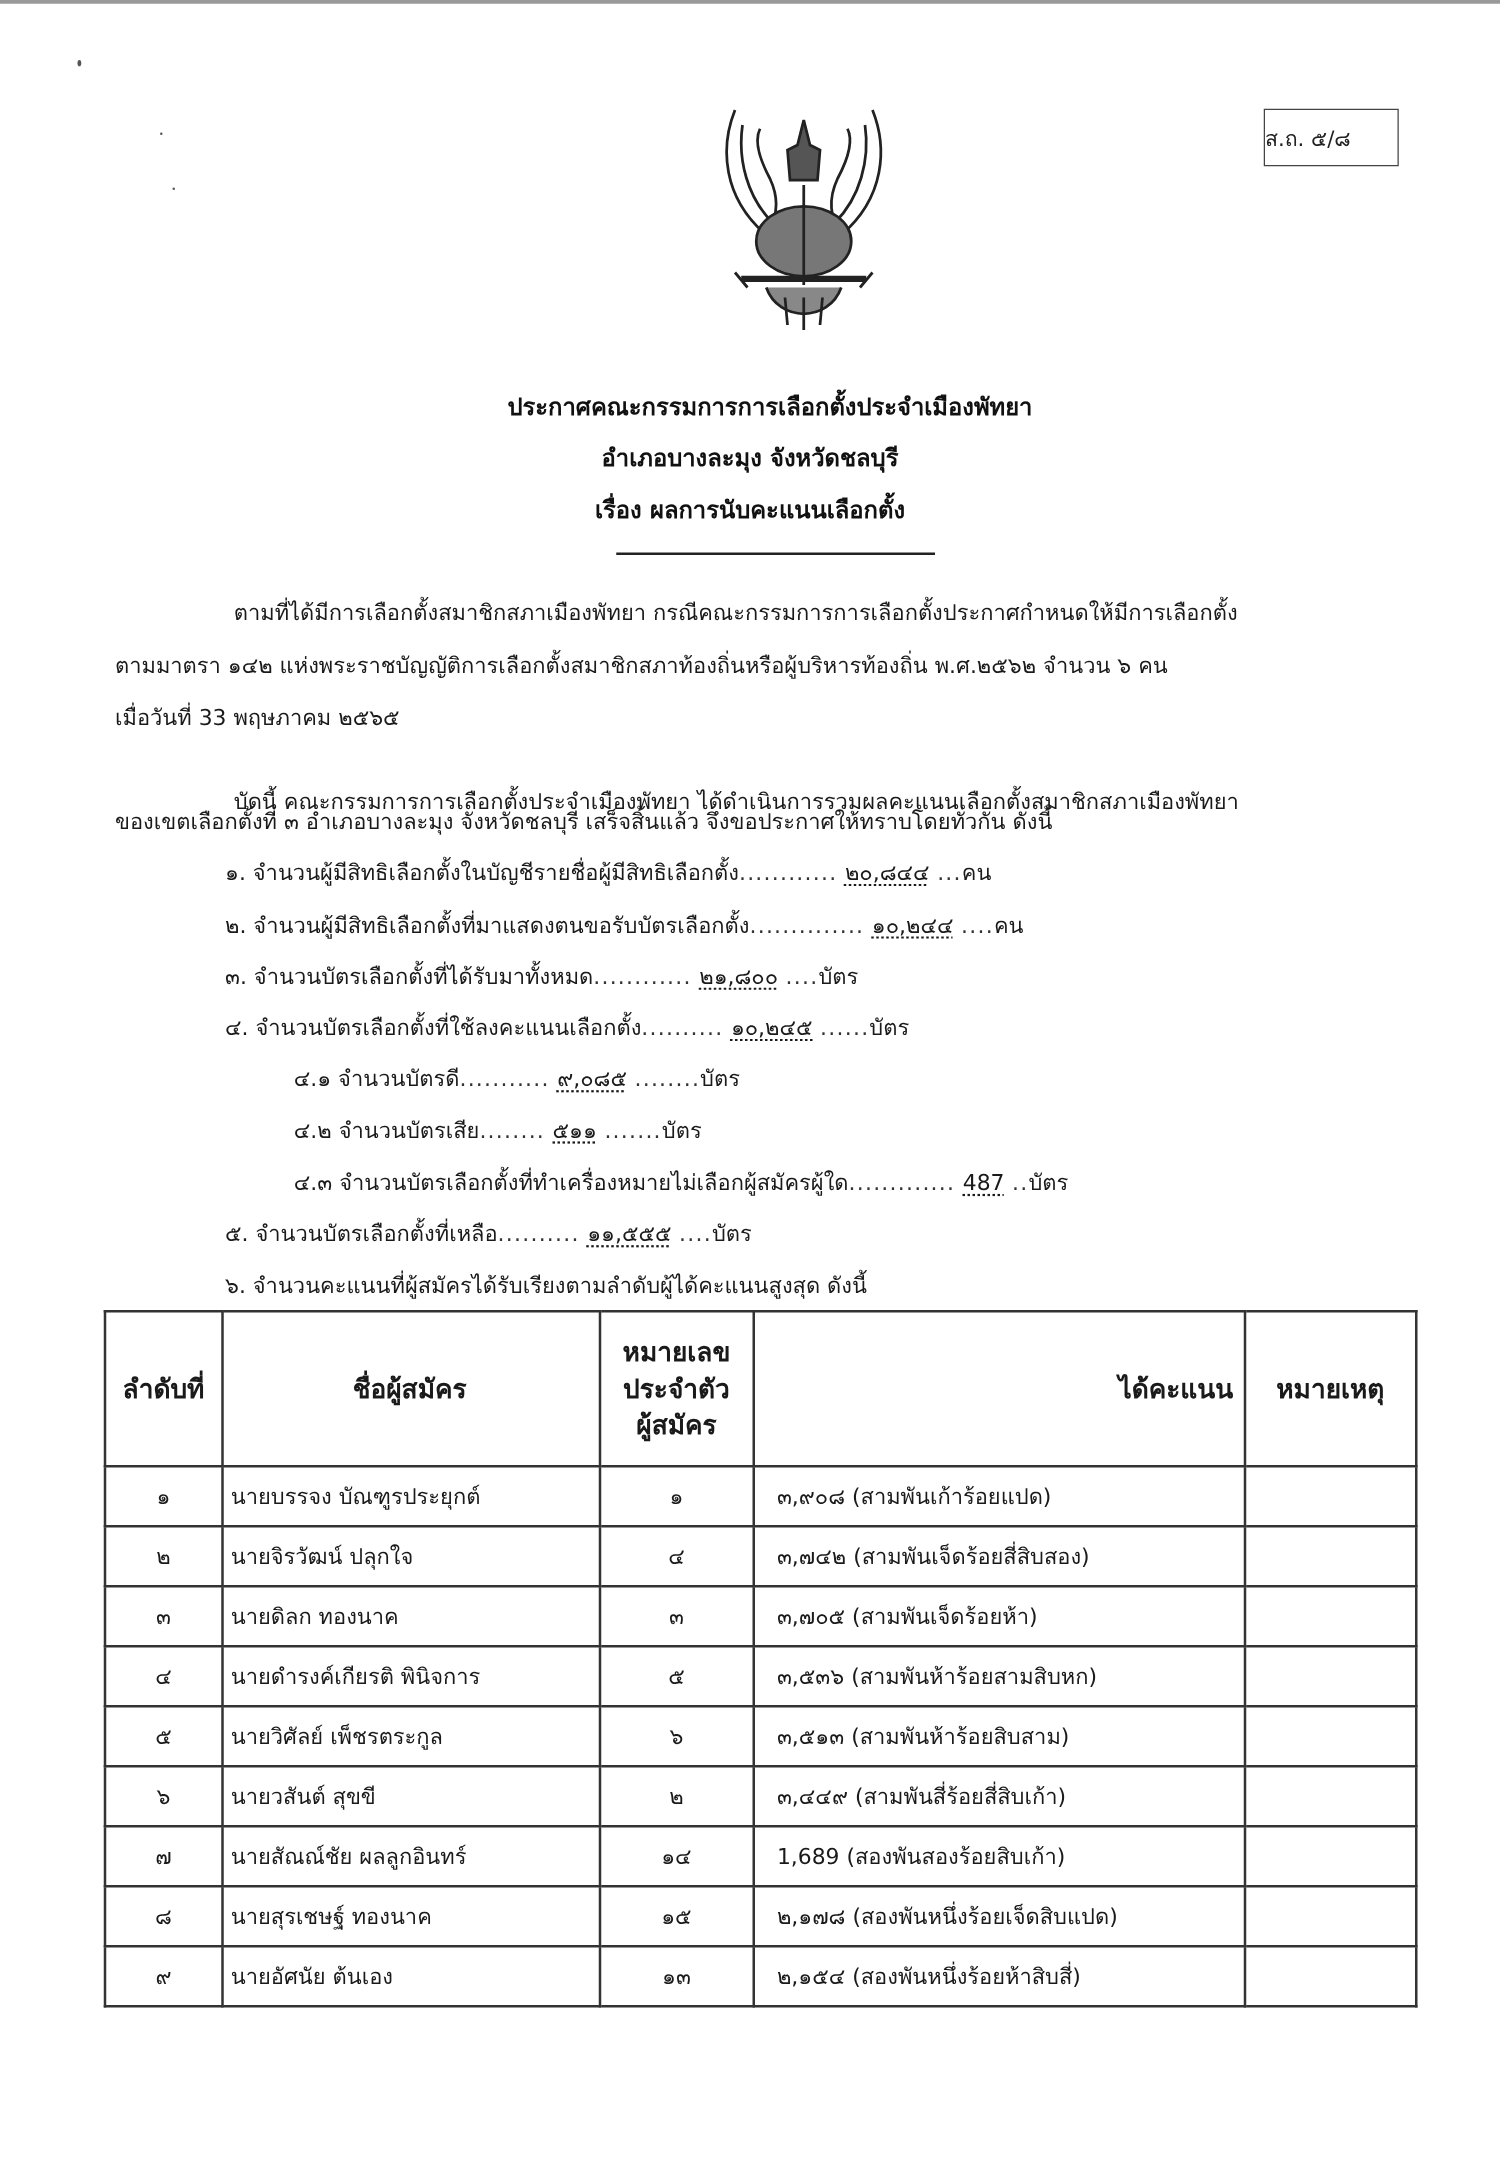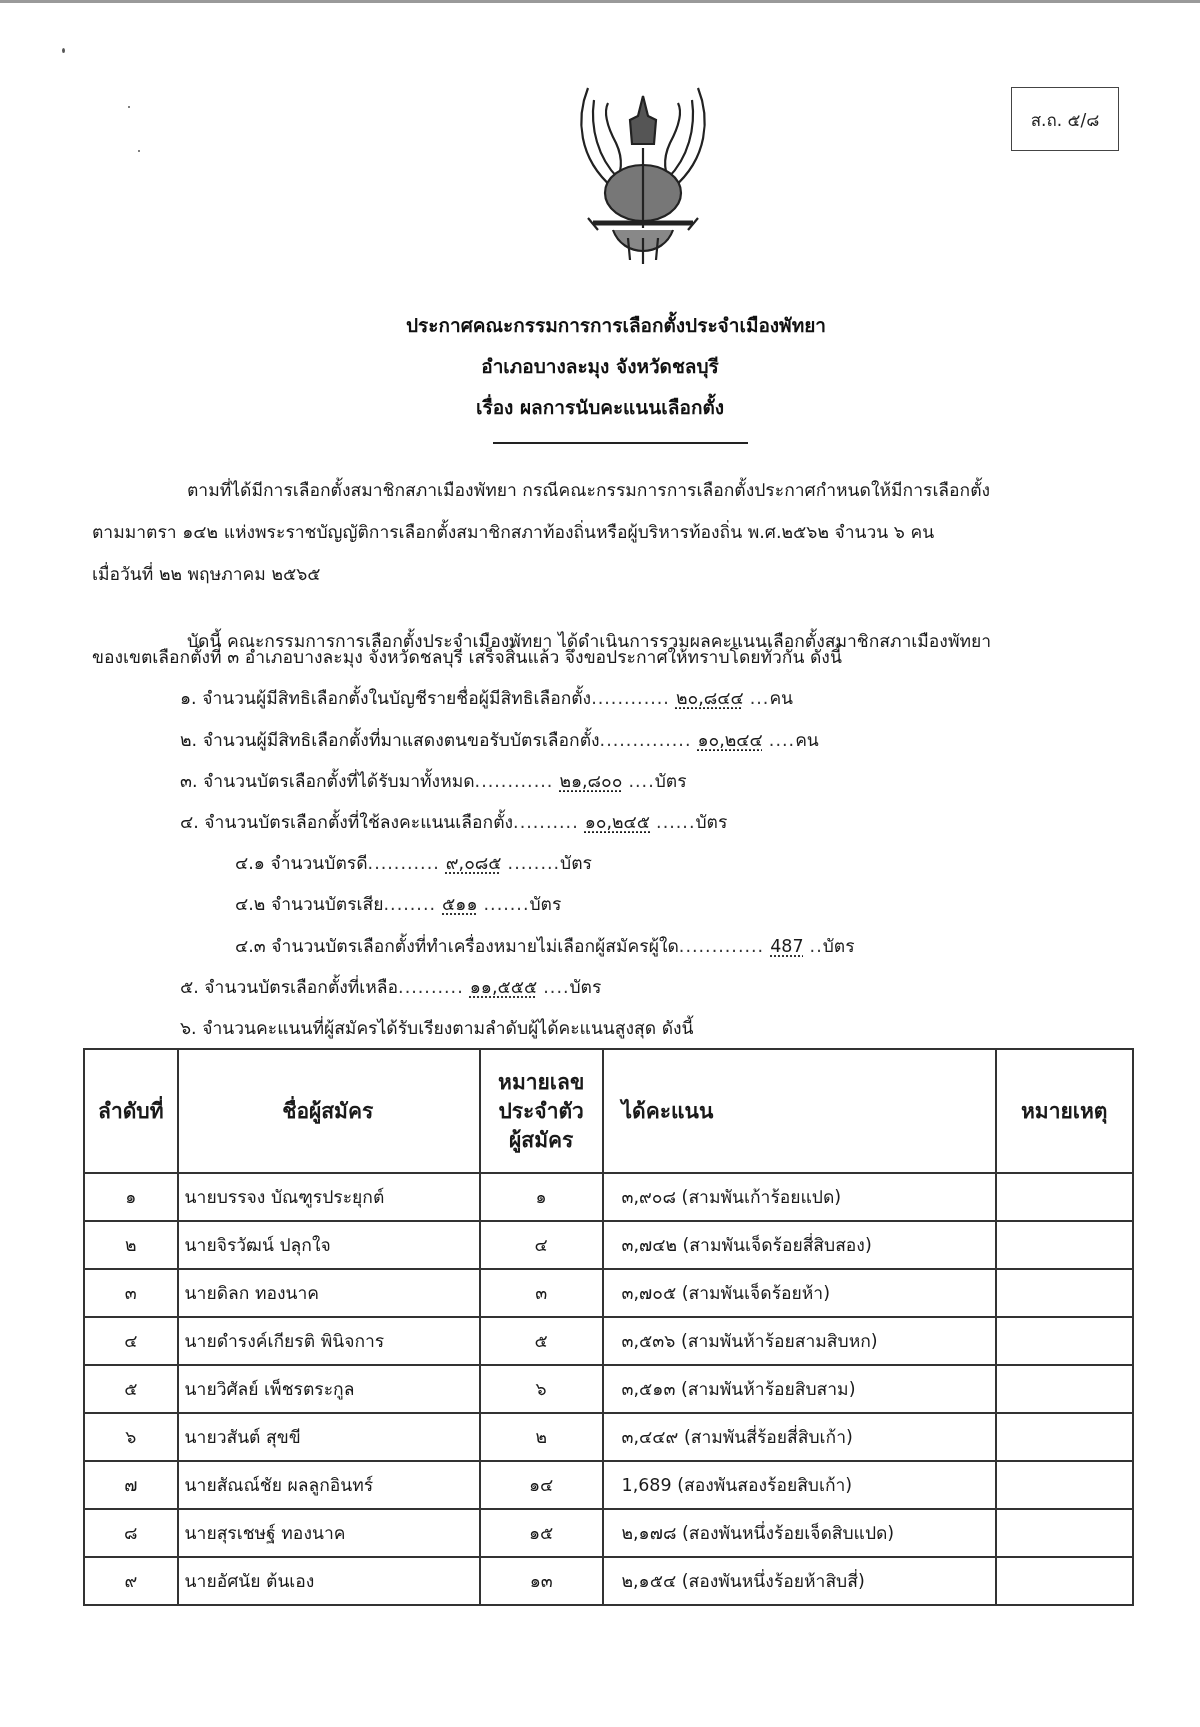--- a/index.html
+++ b/index.html
@@ -1,22 +1,22 @@
 <!DOCTYPE html>
 <html><head>
 <meta charset="utf-8">
 <style>
   html, body { margin: 0; padding: 0; background: #ffffff; }
   body { width: 1200px; height: 1727px; position: relative; overflow: hidden;
          font-family: "DejaVu Sans", sans-serif; color: #1a1a1a; }
   .topline { position: absolute; left: 0; top: 0; width: 1200px; height: 3px; background: #9a9a9a; }
   .speck { position: absolute; background: #555; border-radius: 50%; }
-  .form-code { position: absolute; left: 1011px; top: 87px; width: 108px; height: 64px;
+  .form-code { position: absolute; left: 1011px; top: 87px; width: 108px; height: 46px;
                border: 1.5px solid #444; box-sizing: border-box; display: flex;
-               align-items: center; justify-content: center; font-size: 17px; color: #222; }
+               align-items: center; font-size: 17px; color: #222; }
   .emblem { position: absolute; left: 568px; top: 78px; width: 150px; height: 195px; }
   .heading { position: absolute; left: 0; width: 1200px; text-align: center; font-weight: bold;
              font-size: 19px; color: #111; }
   .rule { position: absolute; left: 493px; top: 442px; width: 255px; height: 2px; background: #222; }
   .para { position: absolute; font-size: 17.5px; color: #1a1a1a; white-space: nowrap; }
   .fill { text-decoration: underline dotted; text-underline-offset: 4px; padding: 0 6px; text-align: center; }
   .dots { letter-spacing: 1px; color: #333; }
   table.results { position: absolute; left: 83px; top: 1048px; width: 1051px; border-collapse: collapse;
                   font-size: 17.5px; }
   table.results td, table.results th { border: 2px solid #333; padding: 0 8px; }
@@ -61,21 +61,21 @@
   </g>
 </svg>
 
 <div class="heading" style="top:310px;padding-left:16px;">ประกาศคณะกรรมการการเลือกตั้งประจำเมืองพัทยา</div>
 <div class="heading" style="top:351px;">อำเภอบางละมุง  จังหวัดชลบุรี</div>
 <div class="heading" style="top:392px;">เรื่อง ผลการนับคะแนนเลือกตั้ง</div>
 <div class="rule"></div>
 
 <div class="para" style="left:187px;top:476px;">ตามที่ได้มีการเลือกตั้งสมาชิกสภาเมืองพัทยา  กรณีคณะกรรมการการเลือกตั้งประกาศกำหนดให้มีการเลือกตั้ง</div>
 <div class="para" style="left:92px;top:518px;">ตามมาตรา ๑๔๒  แห่งพระราชบัญญัติการเลือกตั้งสมาชิกสภาท้องถิ่นหรือผู้บริหารท้องถิ่น พ.ศ.๒๕๖๒  จำนวน  ๖  คน</div>
-<div class="para" style="left:92px;top:560px;">เมื่อวันที่  ๒๒  พฤษภาคม  ๒๕๖๕</div>
+<div class="para" style="left:92px;top:560px;">เมื่อวันที่  33  พฤษภาคม  ๒๕๖๕</div>
 <div class="para" style="left:187px;top:627px;">บัดนี้ คณะกรรมการการเลือกตั้งประจำเมืองพัทยา ได้ดำเนินการรวมผลคะแนนเลือกตั้งสมาชิกสภาเมืองพัทยา</div>
 <div class="para" style="left:92px;top:643px;">ของเขตเลือกตั้งที่  ๓   อำเภอบางละมุง จังหวัดชลบุรี เสร็จสิ้นแล้ว จึงขอประกาศให้ทราบโดยทั่วกัน ดังนี้</div>
 
 <div class="para" style="left:180px;top:684px;">
   <span>๑. จำนวนผู้มีสิทธิเลือกตั้งในบัญชีรายชื่อผู้มีสิทธิเลือกตั้ง</span><span class="dots">............</span><span class="fill">๒๐,๘๔๔</span><span class="dots">...</span><span>คน</span>
 </div>
 <div class="para" style="left:180px;top:726px;">
   <span>๒. จำนวนผู้มีสิทธิเลือกตั้งที่มาแสดงตนขอรับบัตรเลือกตั้ง</span><span class="dots">..............</span><span class="fill">๑๐,๒๔๔</span><span class="dots">....</span><span>คน</span>
 </div>
 <div class="para" style="left:180px;top:767px;">
@@ -103,21 +103,21 @@
 <table class="results">
   <thead>
     <tr>
       <th class="c-rank">ลำดับที่</th>
       <th class="c-name" style="text-align:center;margin-left:48px;">ชื่อผู้สมัคร</th>
       <th class="c-num">
         <div>หมายเลข</div>
         <div>ประจำตัว</div>
         <div>ผู้สมัคร</div>
       </th>
-      <th class="c-votes" style="text-align:left;border-radius:28px;">ได้คะแนน</th>
+      <th class="c-votes" style="text-align:right;border-radius:28px;">ได้คะแนน</th>
       <th class="c-note">หมายเหตุ</th>
     </tr>
   </thead>
   <tbody>
     <tr>
       <td class="c-rank">๑</td>
       <td class="c-name">นายบรรจง บัณฑูรประยุกต์</td>
       <td class="c-num">๑</td>
       <td class="c-votes">๓,๙๐๘  (สามพันเก้าร้อยแปด)</td>
       <td class="c-note"></td>

